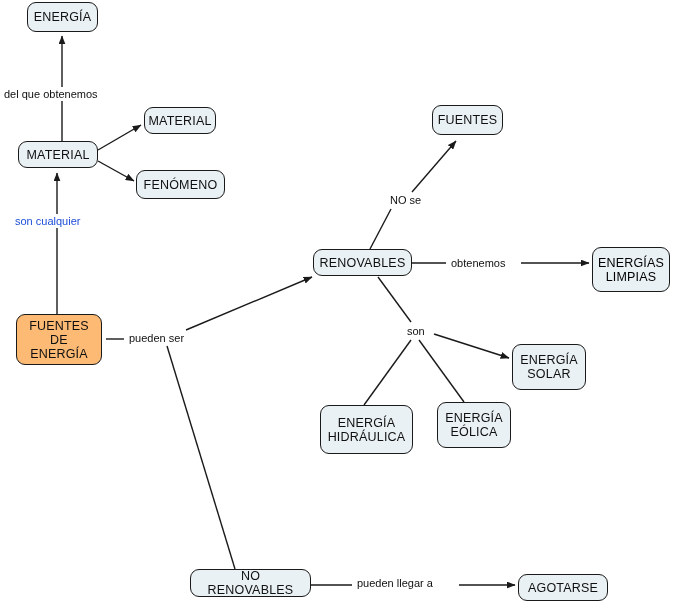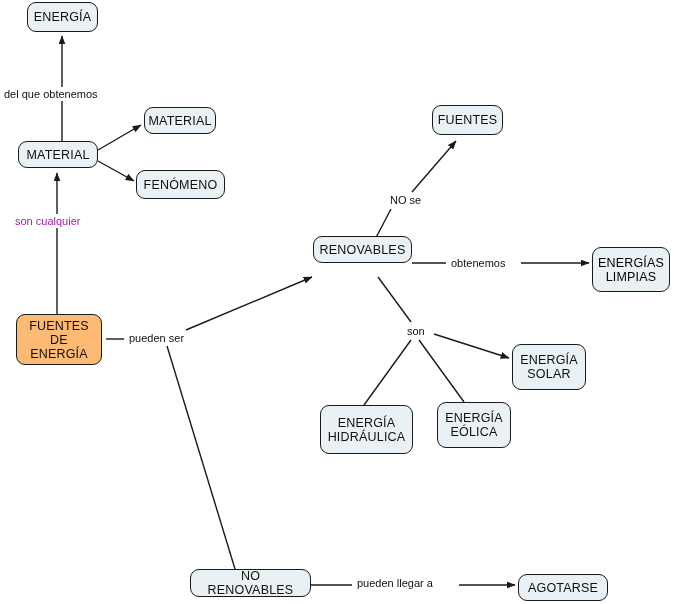--- a/index.html
+++ b/index.html
@@ -86,36 +86,36 @@
       </g>
   </svg>
 
   <div id="node-layer">
       <div class="node" style="left: 27px; top: 2px; width: 71px; height: 30px; background: rgb(234, 241, 244); border-color: rgb(26, 26, 26); color: rgb(16, 16, 16);">ENERGÍA</div>
       <div class="node" style="left: 18px; top: 141px; width: 80px; height: 27px; background: rgb(234, 241, 244); border-color: rgb(26, 26, 26); color: rgb(16, 16, 16);">MATERIAL</div>
       <div class="node" style="left: 144px; top: 107px; width: 72px; height: 27px; background: rgb(234, 241, 244); border-color: rgb(26, 26, 26); color: rgb(16, 16, 16);">MATERIAL</div>
       <div class="node" style="left: 136px; top: 170px; width: 89px; height: 29px; background: rgb(234, 241, 244); border-color: rgb(26, 26, 26); color: rgb(16, 16, 16);">FENÓMENO</div>
       <div class="node" style="left: 16px; top: 314px; width: 86px; height: 51px; background: #fdba74; border-color: rgb(26, 26, 26); color: rgb(16, 16, 16);">FUENTES
 DE ENERGÍA</div>
-      <div class="node" style="left: 313px; top: 236px; width: 99px; height: 27px; background: rgb(234, 241, 244); border-color: rgb(26, 26, 26); color: rgb(16, 16, 16);">RENOVABLES</div>
+      <div class="node" style="left: 313px; top: 249px; width: 99px; height: 27px; background: rgb(234, 241, 244); border-color: rgb(26, 26, 26); color: rgb(16, 16, 16);">RENOVABLES</div>
       <div class="node" style="left: 432px; top: 105px; width: 71px; height: 30px; background: rgb(234, 241, 244); border-color: rgb(26, 26, 26); color: rgb(16, 16, 16);">FUENTES</div>
       <div class="node" style="left: 592px; top: 247px; width: 78px; height: 45px; background: rgb(234, 241, 244); border-color: rgb(26, 26, 26); color: #000000;">ENERGÍAS
 LIMPIAS</div>
       <div class="node" style="left: 512px; top: 344px; width: 74px; height: 46px; background: rgb(234, 241, 244); border-color: rgb(26, 26, 26); color: rgb(16, 16, 16);">ENERGÍA
 SOLAR</div>
       <div class="node" style="left: 320px; top: 405px; width: 93px; height: 49px; background: rgb(234, 241, 244); border-color: rgb(26, 26, 26); color: rgb(16, 16, 16);">ENERGÍA
 HIDRÁULICA</div>
       <div class="node" style="left: 437px; top: 402px; width: 74px; height: 46px; background: rgb(234, 241, 244); border-color: rgb(26, 26, 26); color: rgb(16, 16, 16);">ENERGÍA
 EÓLICA</div>
       <div class="node" style="left: 190px; top: 569px; width: 121px; height: 28px; background: rgb(234, 241, 244); border-color: rgb(26, 26, 26); color: rgb(16, 16, 16);">NO RENOVABLES</div>
       <div class="node" style="left: 518px; top: 574px; width: 90px; height: 27px; background: rgb(234, 241, 244); border-color: rgb(26, 26, 26); color: rgb(16, 16, 16);">AGOTARSE</div>
     </div>
   <div id="label-layer">
       <div class="link-label" style="left: 2px; top: 87px; color: rgb(16, 16, 16);">del que obtenemos</div>
-      <div class="link-label" style="left: 13px; top: 214px; color: #a21caf;">son cualquier</div>
+      <div class="link-label" style="left: 13px; top: 214px; color: #1d4ed8;">son cualquier</div>
       <div class="link-label" style="left: 127px; top: 331px; color: rgb(16, 16, 16); text-align: right;">pueden ser</div>
       <div class="link-label" style="left: 388px; top: 193px; color: rgb(16, 16, 16);">NO se</div>
       <div class="link-label" style="left: 449px; top: 256px; color: rgb(16, 16, 16);">obtenemos</div>
       <div class="link-label" style="left: 405px; top: 324px; color: rgb(16, 16, 16);">son</div>
       <div class="link-label" style="left: 355px; top: 576px; color: rgb(16, 16, 16); text-align: center;">pueden llegar a</div>
     </div>
 
 </div>
 
 </body></html>

